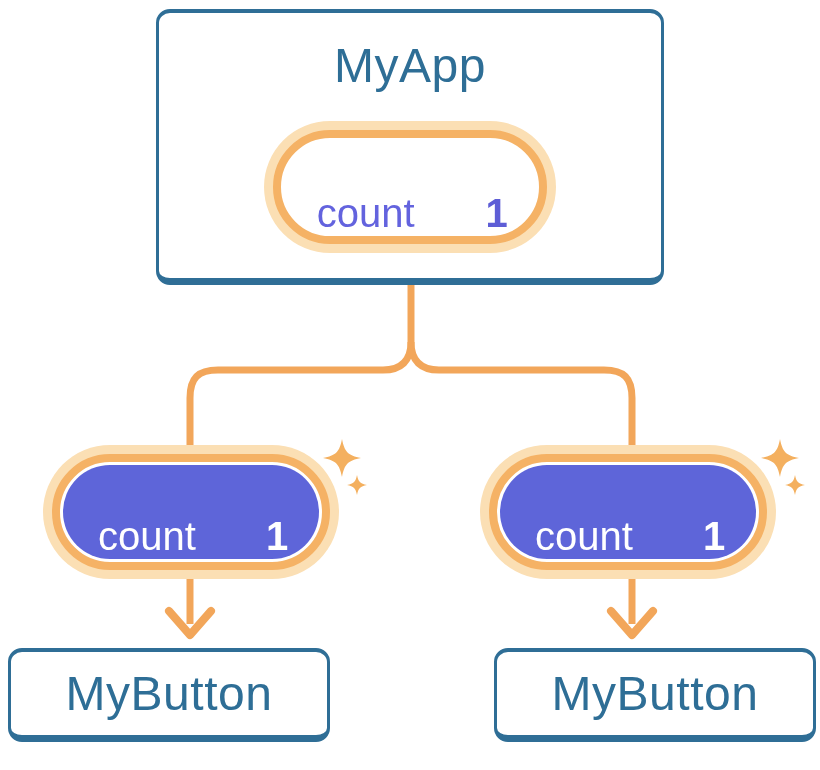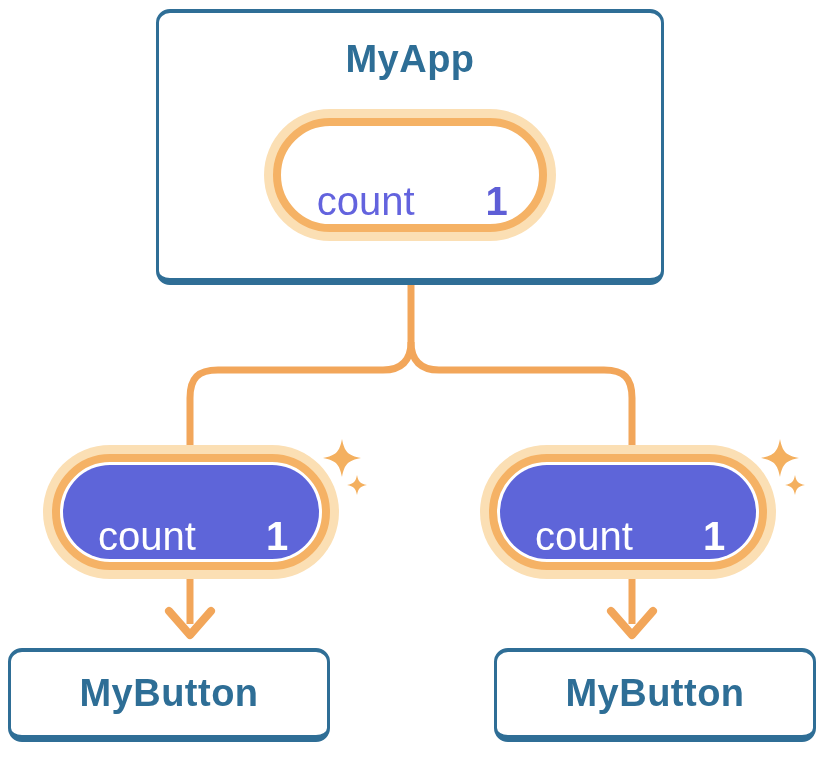--- a/index.html
+++ b/index.html
@@ -37,22 +37,22 @@
     box-sizing:border-box;
     display:flex;
     flex-direction:column;
     align-items:center;
   }
   .card-myapp{left:156px;top:9px;width:508px;height:276px;padding-top:24px;}
   .card-button{justify-content:center;width:322px;height:94px;}
   .card-button.left{left:8px;top:648px;}
   .card-button.right{left:494px;top:648px;}
   .card-title{
-    font-size:38px;
-    font-weight:700;
+    font-size:48px;
+    font-weight:400;
     color:var(--title_blue,#2E6E96);
     line-height:1.2;
     letter-spacing:0.5px;
   }
 
   .pill{
     background:var(--pill_halo,#FBDFB4);
     border-radius:80px;
     padding:9px;
     box-sizing:border-box;

